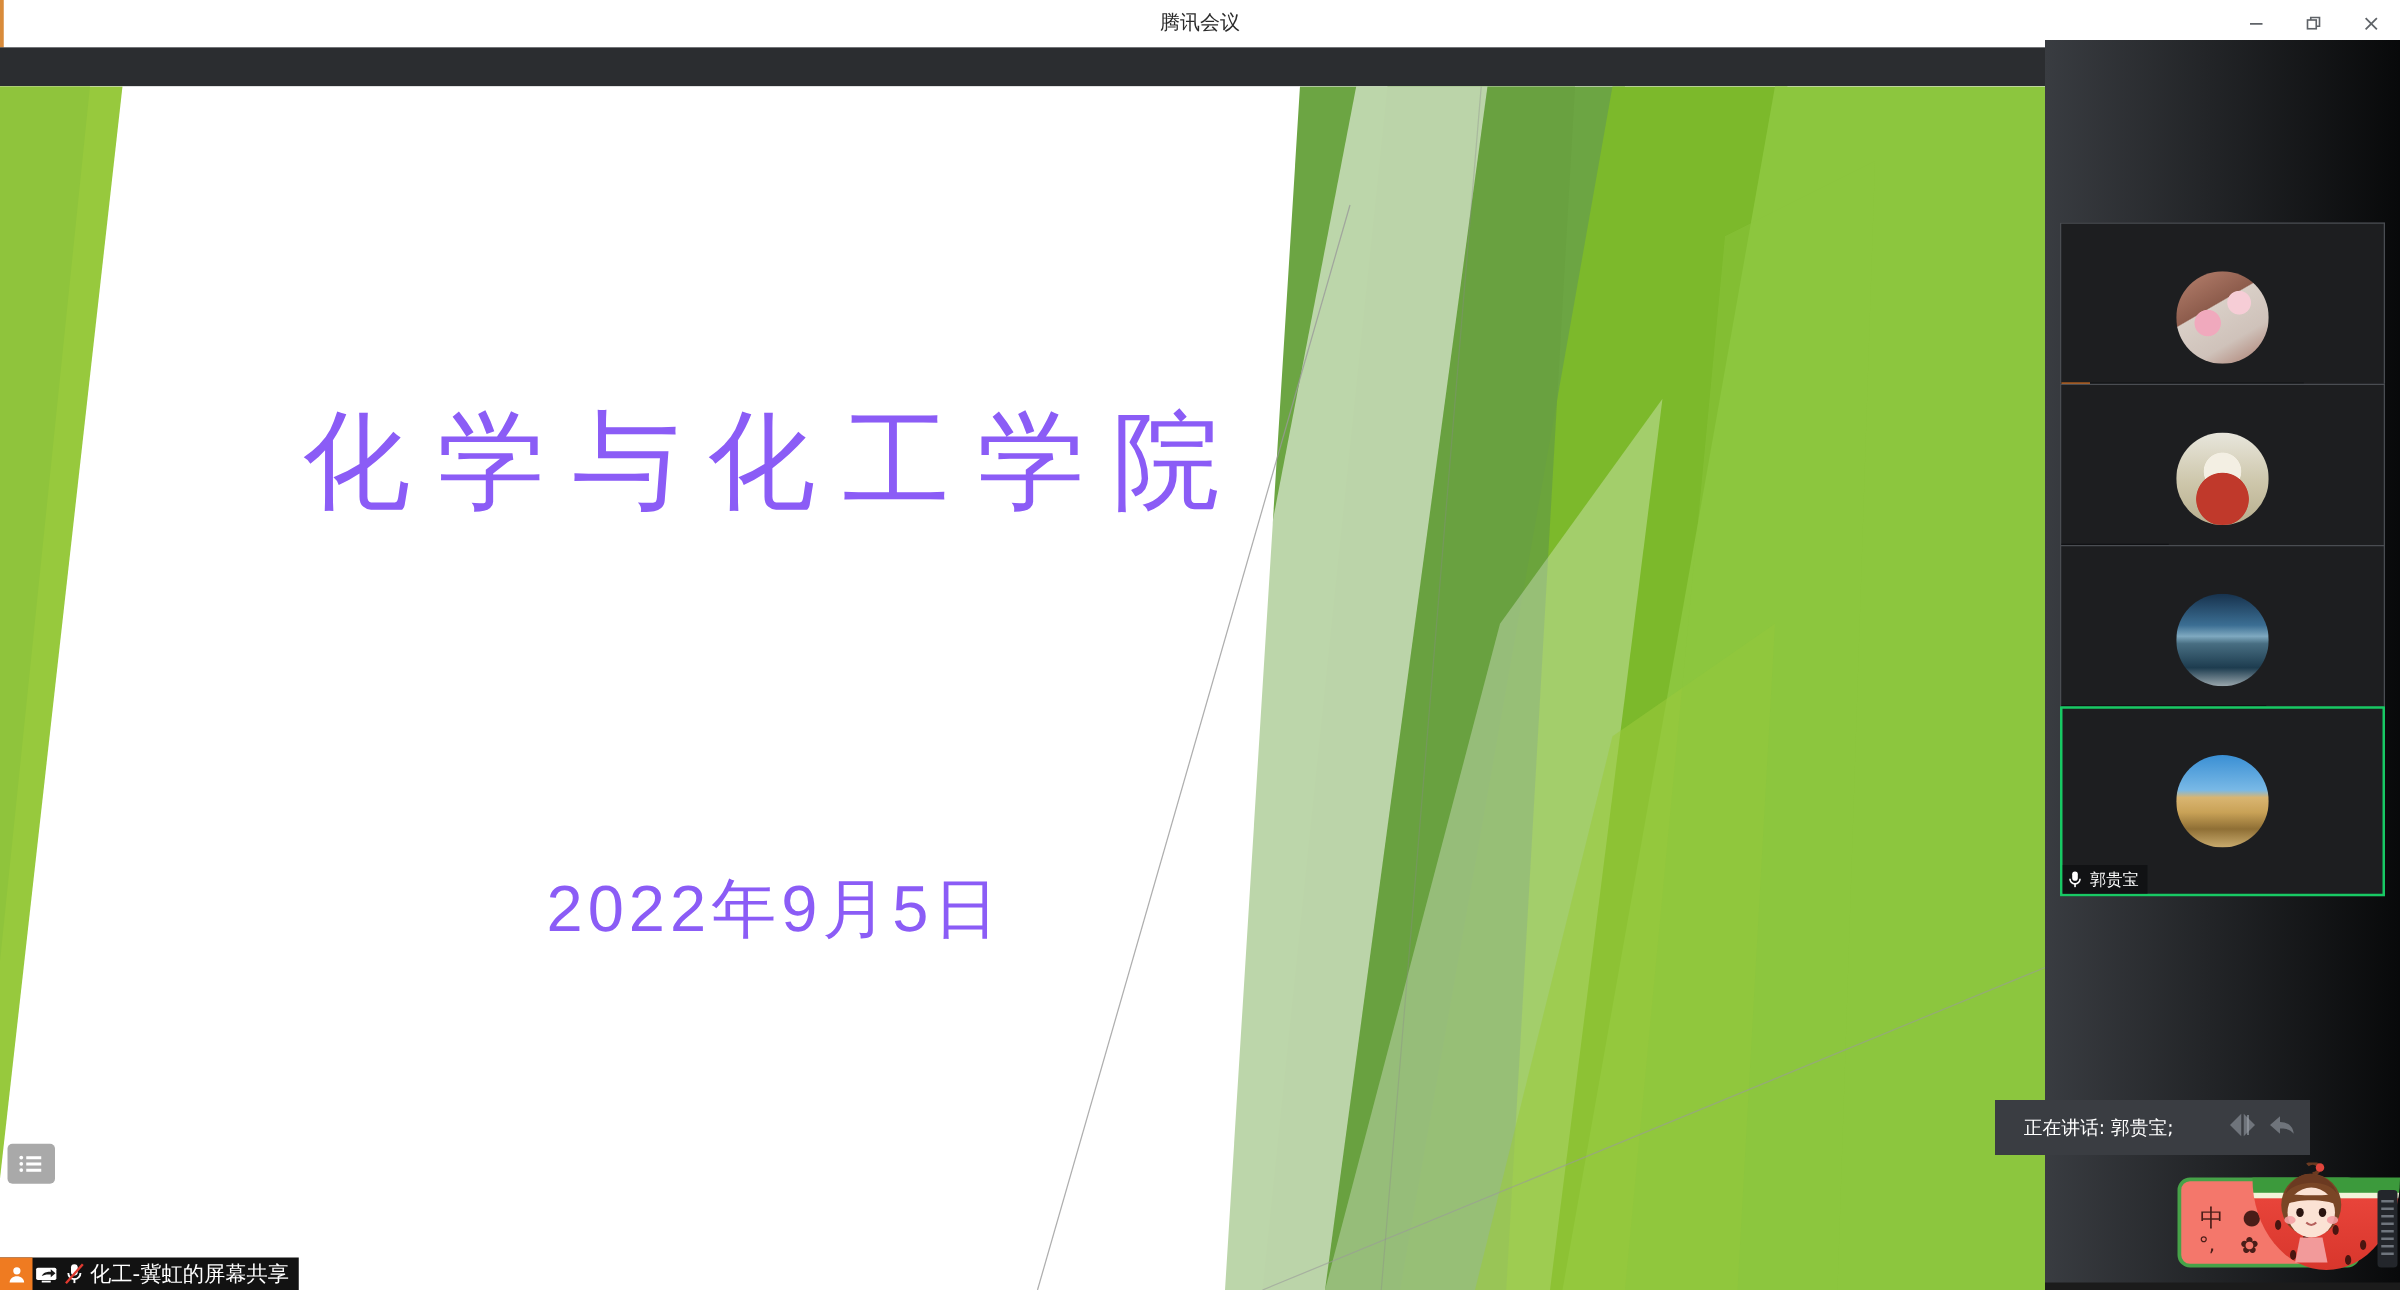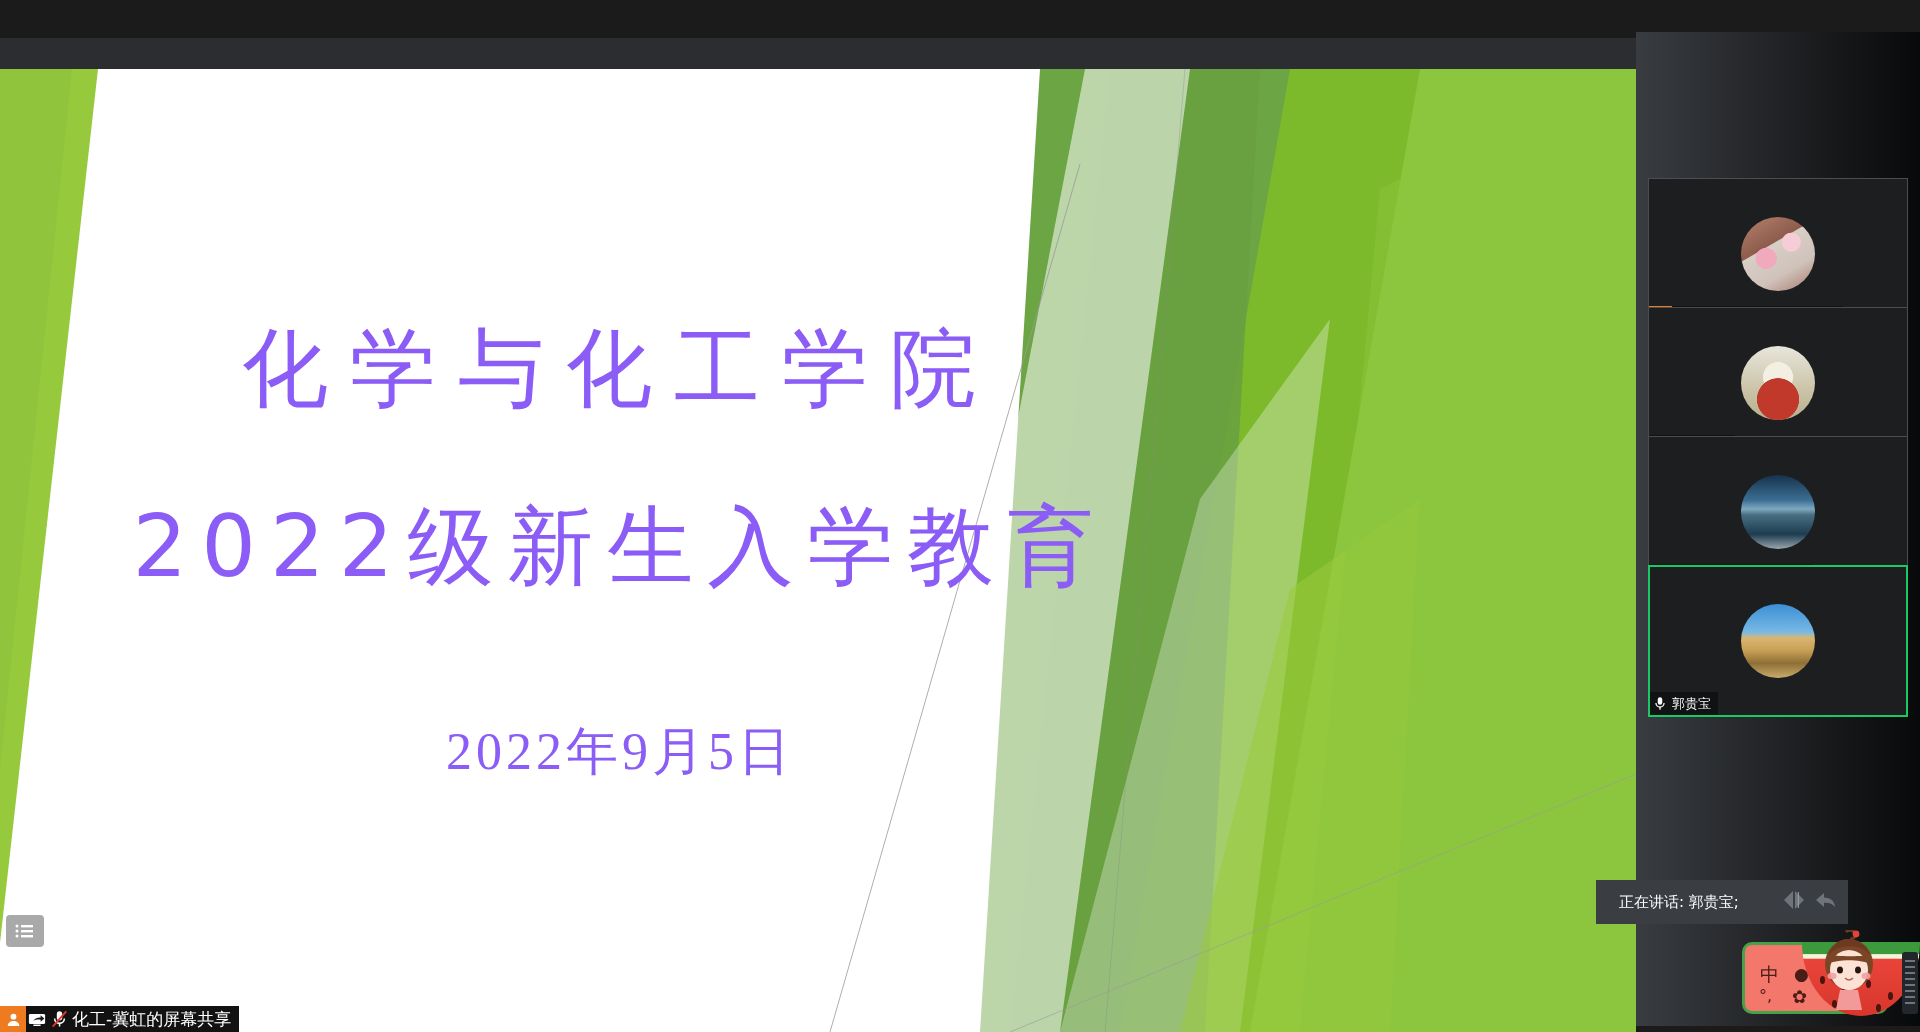--- a/index.html
+++ b/index.html
@@ -18,21 +18,21 @@
 
   
   .share-area{position:absolute;left:0;top:38px;width:1636px;height:994px;background:#2b2d30;overflow:hidden;}
   .share-topbar{position:absolute;left:0;top:0;width:1636px;height:31px;background:#2b2d30;}
   .slide{position:absolute;left:0;top:31px;width:1636px;height:963px;background:#ffffff;overflow:hidden;}
   .slide-canvas{position:absolute;left:0;top:0;width:1636px;height:963px;}
 
   .slide-text{position:absolute;left:0;top:0;width:1240px;text-align:center;color:#8b5cf6;}
   .line1{top:242px;font-size:86px;letter-spacing:22px;font-family:"DejaVu Sans",sans-serif;font-weight:400;}
   .line2{top:420px;font-size:86px;letter-spacing:14px;font-family:"DejaVu Sans",sans-serif;font-weight:400;}
-  .line3{top:648px;font-size:52px;letter-spacing:4px;font-family:Liberation Serif, serif;font-weight:400;}
+  .line3{top:624px;font-size:52px;letter-spacing:4px;font-family:Liberation Sans, sans-serif;font-weight:400;}
 
   .ppt-menu-btn{position:absolute;left:6px;top:846px;width:38px;height:32px;background:#a9a9a9;
                 border-radius:4px;display:flex;align-items:center;justify-content:center;}
 
   
   .share-label{position:absolute;left:0;bottom:0;height:26px;display:flex;align-items:center;
                background:#121212;}
   .share-label .badge{width:26px;height:26px;background:#ef7b21;display:flex;align-items:center;justify-content:center;}
   .share-label .ic{width:22px;height:26px;display:flex;align-items:center;justify-content:center;}
   .share-label .nm{color:#fff;font-size:17px;padding:0 8px 0 2px;white-space:nowrap;
@@ -86,20 +86,43 @@
   .ime-girl{position:absolute;left:74px;top:0;width:68px;height:82px;}
   .ime-glyph{position:absolute;color:#4a1d18;font-family:"DejaVu Sans",sans-serif;}
   .ime-grip{position:absolute;left:160px;top:22px;width:16px;height:62px;background:#23262b;border-radius:3px;}
   .ime-grip i{position:absolute;left:3px;width:10px;height:2px;background:#6f757d;}
 </style>
 </head>
 <body>
 
 <div class="app">
 
+  <div class="titlebar">
+    <div class="titlebar-accent"></div>
+    <div class="title-text">腾讯会议</div>
+    <div class="wincontrols">
+      <div class="wc">
+        <svg width="14" height="14" viewBox="0 0 14 14">
+            <line x1="2" y1="7" x2="12" y2="7" stroke="#5f6368" stroke-width="1.4"></line>
+          </svg>
+      </div>
+      <div class="wc">
+        <svg width="14" height="14" viewBox="0 0 14 14">
+          <rect x="2" y="4" width="7" height="7" fill="none" stroke="#5f6368" stroke-width="1.3"></rect>
+          <path d="M4.6 4V2h7v7h-2" fill="none" stroke="#5f6368" stroke-width="1.3"></path>
+        </svg>
+      </div>
+      <div class="wc">
+        <svg width="14" height="14" viewBox="0 0 14 14">
+          <line x1="2.5" y1="2.5" x2="11.5" y2="11.5" stroke="#5f6368" stroke-width="1.4"></line>
+          <line x1="11.5" y1="2.5" x2="2.5" y2="11.5" stroke="#5f6368" stroke-width="1.4"></line>
+        </svg>
+      </div>
+    </div>
+  </div>
 
   <div class="share-area">
     <div class="share-topbar"></div>
 
     <div class="slide">
       <svg class="slide-canvas" viewBox="0 0 1636 963" preserveAspectRatio="none">
         <rect x="0" y="0" width="1636" height="963" fill="#ffffff"></rect>
 
         <polygon points="0,0 98,0 -10,963 -60,963" fill="#97C93D"></polygon>
         <polygon points="0,0 72,0 0,700" fill="#8FC43C"></polygon>
@@ -113,21 +136,20 @@
         <polygon points="1200,430 1330,250 1240,963 1060,963" fill="#ffffff" opacity="0.30"></polygon>
         <polygon points="1290,520 1420,430 1390,963 1180,963" fill="#9ACB3C" opacity="0.55"></polygon>
         <polygon points="1380,120 1500,60 1470,963 1300,963" fill="#8CC63E" opacity="0.45"></polygon>
 
         <line x1="1080" y1="95" x2="830" y2="963" stroke="#9a9a9a" stroke-width="1" opacity="0.8"></line>
         <line x1="1636" y1="705" x2="1010" y2="963" stroke="#9a9a9a" stroke-width="1" opacity="0.6"></line>
         <line x1="1185" y1="0" x2="1105" y2="963" stroke="#8a8a8a" stroke-width="1" opacity="0.35"></line>
       </svg>
 
       <div class="slide-text line1">化学与化工学院</div>
-      <div class="slide-text line2">2022级新生入学教育</div>
       <div class="slide-text line3">2022年9月5日</div>
 
       <div class="ppt-menu-btn">
         <svg width="22" height="16" viewBox="0 0 22 16">
           <circle cx="3" cy="3" r="1.5" fill="#fff"></circle>
             <rect x="7" y="2" width="12" height="2.4" fill="#fff"></rect>
           <circle cx="3" cy="8" r="1.5" fill="#fff"></circle>
             <rect x="7" y="7" width="12" height="2.4" fill="#fff"></rect>
           <circle cx="3" cy="13" r="1.5" fill="#fff"></circle>
             <rect x="7" y="12" width="12" height="2.4" fill="#fff"></rect>

